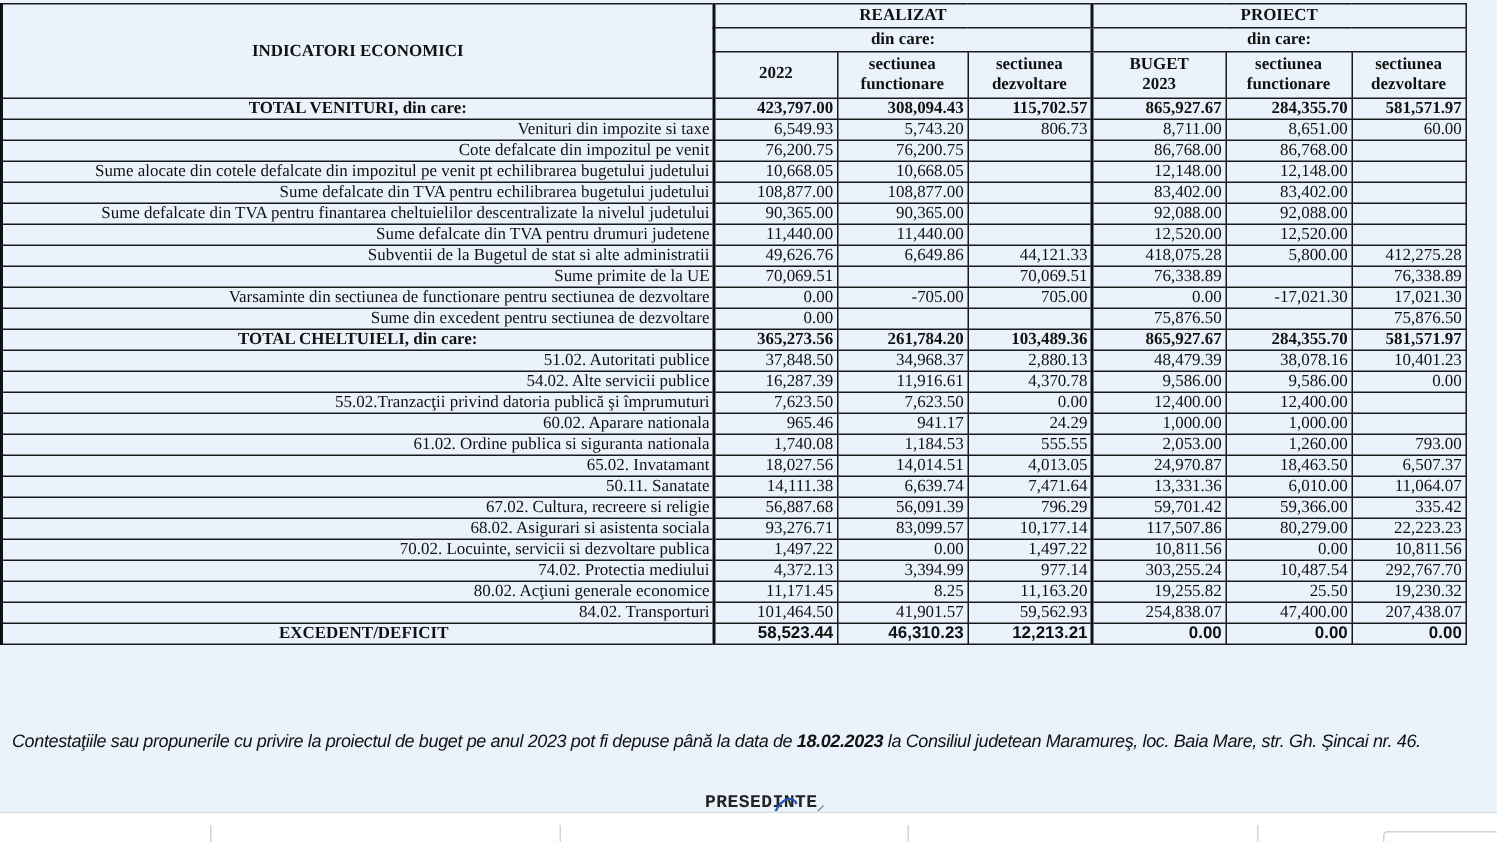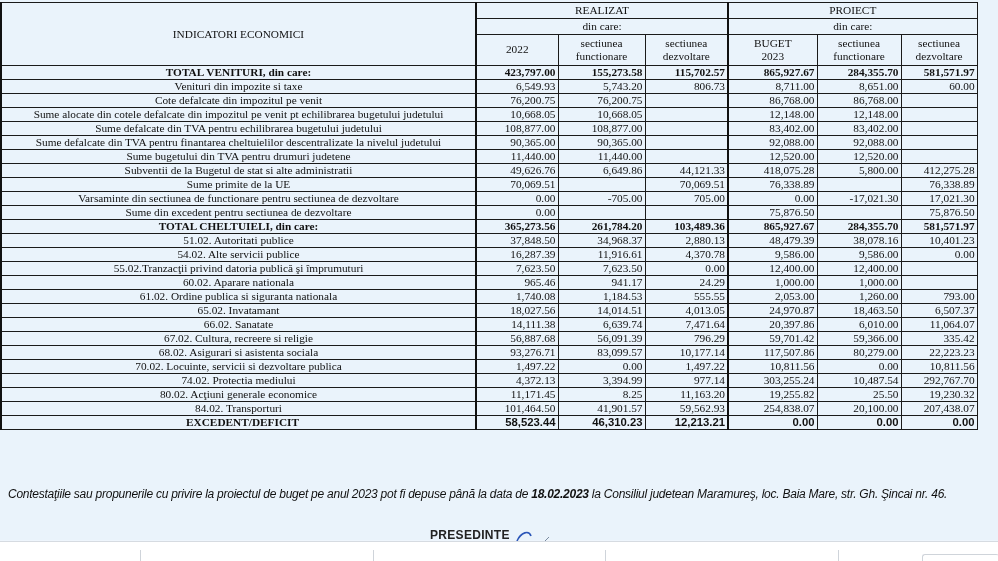--- a/index.html
+++ b/index.html
@@ -21,46 +21,46 @@
     width: 976px;
     font-size: 11.3px;
     line-height: 13px;
   }
   table.budget td, table.budget th {
     border: 1.3px solid #1a1a1a;
     padding: 0 2px;
     white-space: nowrap;
     overflow: hidden;
   }
-  table.budget th { font-weight: normal; text-align: center; }
+  table.budget th { font-weight: bold; text-align: center; }
   .h-top { height: 14px; }
   .h-mid { height: 13px; }
   .h-sub { height: 28px; line-height: 13px; margin-left: 28px; }
   td.num { text-align: right; }
-  td.lbl { text-align: center; }
+  td.lbl { text-align: right; }
   tr.total td { font-weight: bold; margin-left: 45px; }
   tr.total td.lbl { text-align: center; }
   tr.excedent td.num { font-family: "Liberation Sans", sans-serif; font-weight: bold; }
   tr.excedent td.lbl { font-weight: bold; text-align: center; padding-left: 10px; }
   tr.row td { height: 13px; }
   .outer-left { border-left: 2px solid #111 !important; }
   .thick-right { border-right: 2.5px solid #111 !important; }
 
   .note {
     position: absolute; left: 8px; top: 487px;
     font-size: 12px; font-family: "Liberation Sans", sans-serif;
     letter-spacing: -0.25px;
     color: #111;
     white-space: nowrap;
     font-style: italic;
   }
   .note b { font-weight: bold; }
   .sign {
-    position: absolute; left: 430px; top: 528px;
-    font-family: Liberation Sans, sans-serif; font-weight: bold;
+    position: absolute; left: 470px; top: 528px;
+    font-family: Liberation Mono, monospace; font-weight: bold;
     font-size: 12px; color: #222; letter-spacing: 0.3px;
   }
   .sig-mark {
     position: absolute; left: 515px; top: 528px; width: 40px; height: 14px;
   }
   .bottom-bar {
     position: absolute; left: 0; top: 541px; width: 998px; height: 20px;
     background: #ffffff;
     border-top: 1px solid #d6dbe1;
   }
@@ -119,21 +119,21 @@
           <th>
             <div>sectiunea</div>
             <div>dezvoltare</div>
           </th>
         </tr>
     </thead>
     <tbody id="tbody">
         <tr class="total">
           <td class="lbl outer-left thick-right">TOTAL VENITURI, din care:</td>
           <td class="num">423,797.00</td>
-          <td class="num">155,273.58</td>
+          <td class="num">308,094.43</td>
           <td class="num thick-right">115,702.57</td>
           <td class="num">865,927.67</td>
           <td class="num">284,355.70</td>
           <td class="num">581,571.97</td>
         </tr>
         <tr class="row">
           <td class="lbl outer-left thick-right">Venituri din impozite si taxe</td>
           <td class="num">6,549.93</td>
           <td class="num">5,743.20</td>
           <td class="num thick-right">806.73</td>
@@ -171,21 +171,21 @@
         <tr class="row">
           <td class="lbl outer-left thick-right">Sume defalcate din TVA pentru finantarea cheltuielilor descentralizate la nivelul judetului</td>
           <td class="num">90,365.00</td>
           <td class="num">90,365.00</td>
           <td class="num thick-right"></td>
           <td class="num">92,088.00</td>
           <td class="num">92,088.00</td>
           <td class="num"></td>
         </tr>
         <tr class="row">
-          <td class="lbl outer-left thick-right">Sume bugetului din  TVA pentru drumuri judetene</td>
+          <td class="lbl outer-left thick-right">Sume defalcate din  TVA pentru drumuri judetene</td>
           <td class="num">11,440.00</td>
           <td class="num">11,440.00</td>
           <td class="num thick-right"></td>
           <td class="num">12,520.00</td>
           <td class="num">12,520.00</td>
           <td class="num"></td>
         </tr>
         <tr class="row">
           <td class="lbl outer-left thick-right">Subventii de la Bugetul de stat si alte administratii</td>
           <td class="num">49,626.76</td>
@@ -279,25 +279,25 @@
         <tr class="row">
           <td class="lbl outer-left thick-right">65.02. Invatamant</td>
           <td class="num">18,027.56</td>
           <td class="num">14,014.51</td>
           <td class="num thick-right">4,013.05</td>
           <td class="num">24,970.87</td>
           <td class="num">18,463.50</td>
           <td class="num">6,507.37</td>
         </tr>
         <tr class="row">
-          <td class="lbl outer-left thick-right">66.02. Sanatate</td>
+          <td class="lbl outer-left thick-right">50.11. Sanatate</td>
           <td class="num">14,111.38</td>
           <td class="num">6,639.74</td>
           <td class="num thick-right">7,471.64</td>
-          <td class="num">20,397.86</td>
+          <td class="num">13,331.36</td>
           <td class="num">6,010.00</td>
           <td class="num">11,064.07</td>
         </tr>
         <tr class="row">
           <td class="lbl outer-left thick-right">67.02. Cultura, recreere si religie</td>
           <td class="num">56,887.68</td>
           <td class="num">56,091.39</td>
           <td class="num thick-right">796.29</td>
           <td class="num">59,701.42</td>
           <td class="num">59,366.00</td>
@@ -338,21 +338,21 @@
           <td class="num">19,255.82</td>
           <td class="num">25.50</td>
           <td class="num">19,230.32</td>
         </tr>
         <tr class="row">
           <td class="lbl outer-left thick-right">84.02. Transporturi</td>
           <td class="num">101,464.50</td>
           <td class="num">41,901.57</td>
           <td class="num thick-right">59,562.93</td>
           <td class="num">254,838.07</td>
-          <td class="num">20,100.00</td>
+          <td class="num">47,400.00</td>
           <td class="num">207,438.07</td>
         </tr>
         <tr class="total excedent">
           <td class="lbl outer-left thick-right">EXCEDENT/DEFICIT</td>
           <td class="num">58,523.44</td>
           <td class="num">46,310.23</td>
           <td class="num thick-right">12,213.21</td>
           <td class="num">0.00</td>
           <td class="num">0.00</td>
           <td class="num">0.00</td>

